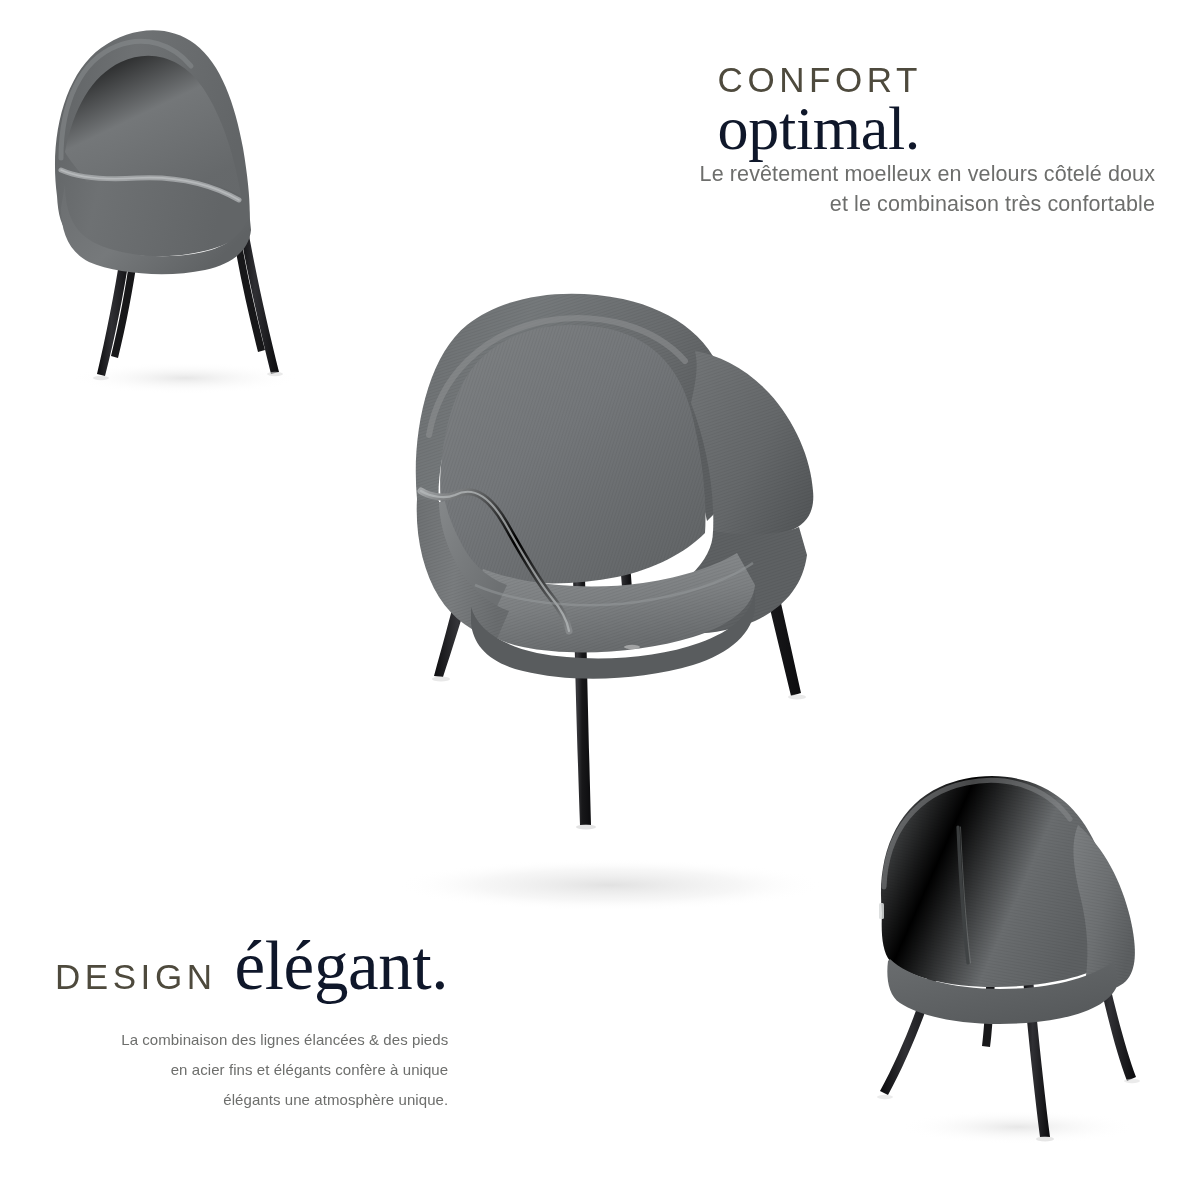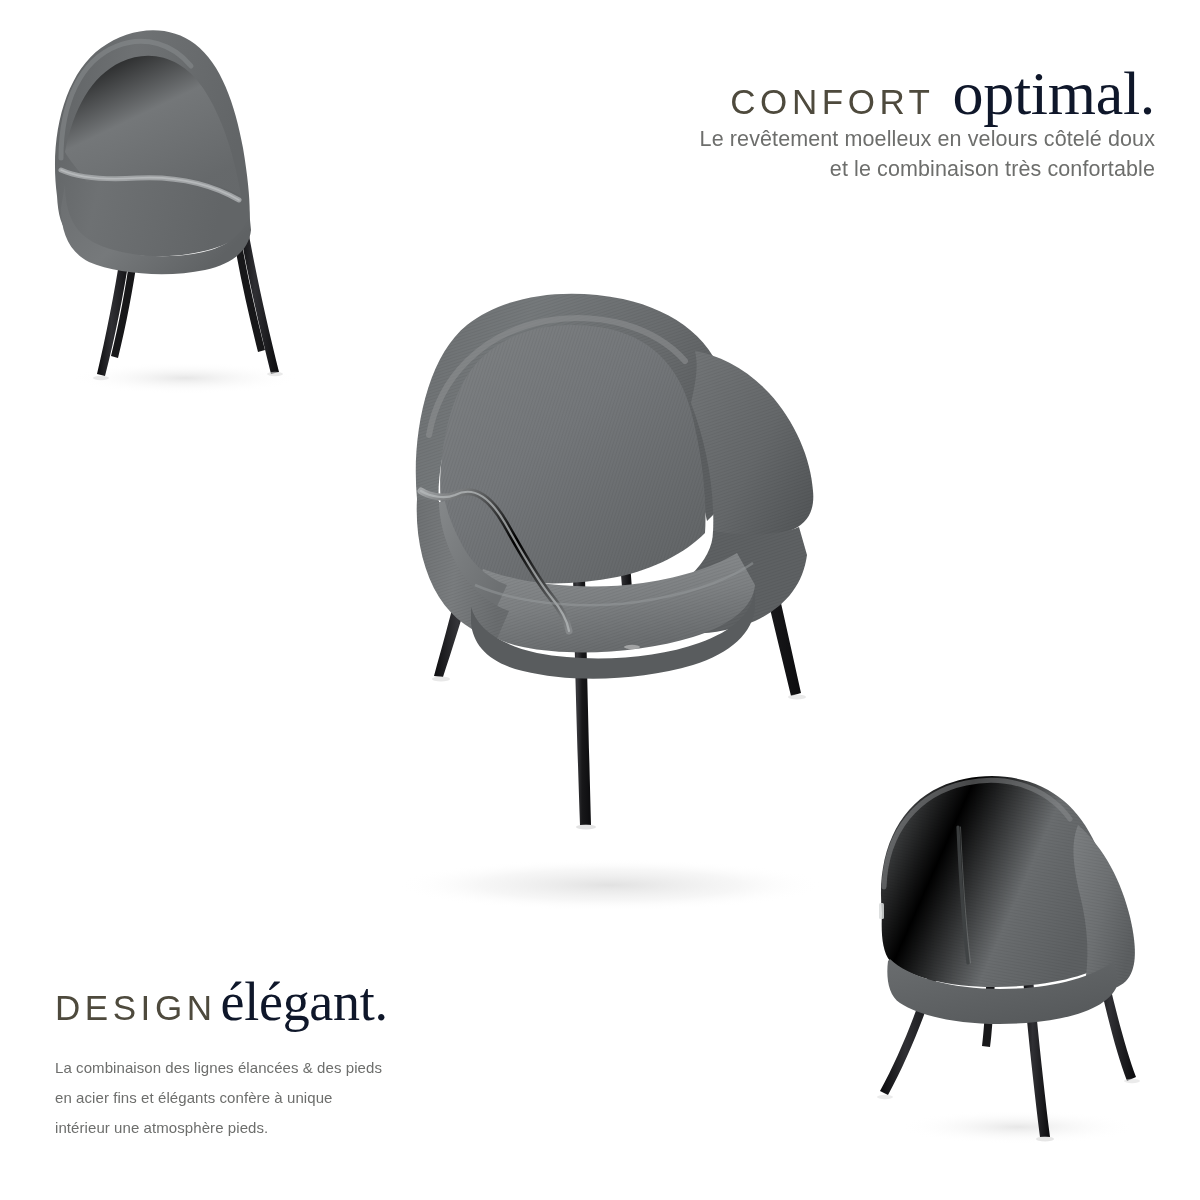--- a/index.html
+++ b/index.html
@@ -37,30 +37,30 @@
 
   .body-copy {
     font-family:"Liberation Sans", sans-serif;
     font-weight:400;
     color:#6d6e6c;
     letter-spacing:.005em;
   }
 
   
   #confort-block { right:45px; top:62px; text-align:right; }
-  #confort-block .headline { justify-content:flex-end; }
+  #confort-block .headline { justify-content:flex-end;flex-direction:column; }
   #confort-block .hl-light { font-size:35px; }
   #confort-block .hl-serif { font-size:62px; margin-left:18px; }
   #confort-block .body-copy { font-size:21.5px; line-height:30px; }
 
   
-  #design-block { left:55px; top:975px; text-align:left; }
+  #design-block { left:55px; top:932px; text-align:right; }
   #design-block .headline { justify-content:flex-start; }
   #design-block .hl-light { font-size:35px; }
-  #design-block .hl-serif { font-size:54px; margin-left:4px; }
+  #design-block .hl-serif { font-size:69px; margin-left:18px; }
   #design-block .body-copy { font-size:15px; line-height:30px; margin-top:24px; }
 
   
   .chair { position:absolute; }
   .chair svg { display:block; width:100%; height:100%; overflow:visible; }
 
   #chair-main   { left:355px; top:285px;  width:510px; height:630px; }
   #chair-side   { left:35px;  top:18px;   width:300px; height:385px; }
   #chair-rear   { left:868px; top:765px;  width:305px; height:390px; }
 </style>
@@ -81,21 +81,21 @@
   </div>
 
   <div class="txt-block" id="design-block">
     <div class="headline">
       <span class="hl-light">DESIGN</span>
       <span class="hl-serif">élégant.</span>
     </div>
     <div class="body-copy">
       <div>La combinaison des lignes élancées &amp; des pieds</div>
       <div>en acier fins et élégants confère à unique</div>
-      <div>intérieur une atmosphère pieds.</div>
+      <div>élégants une atmosphère unique.</div>
     </div>
   </div>
 
   <div class="chair" id="chair-main">
     <svg viewBox="0 0 510 630" xmlns="http://www.w3.org/2000/svg">
       <defs>
         <linearGradient id="mBackOut" x1="0" y1="0" x2="1" y2="0.35">
           <stop offset="0" stop-color="#6b6e70"></stop>
           <stop offset="0.35" stop-color="#75797b"></stop>
           <stop offset="0.75" stop-color="#696c6e"></stop>

